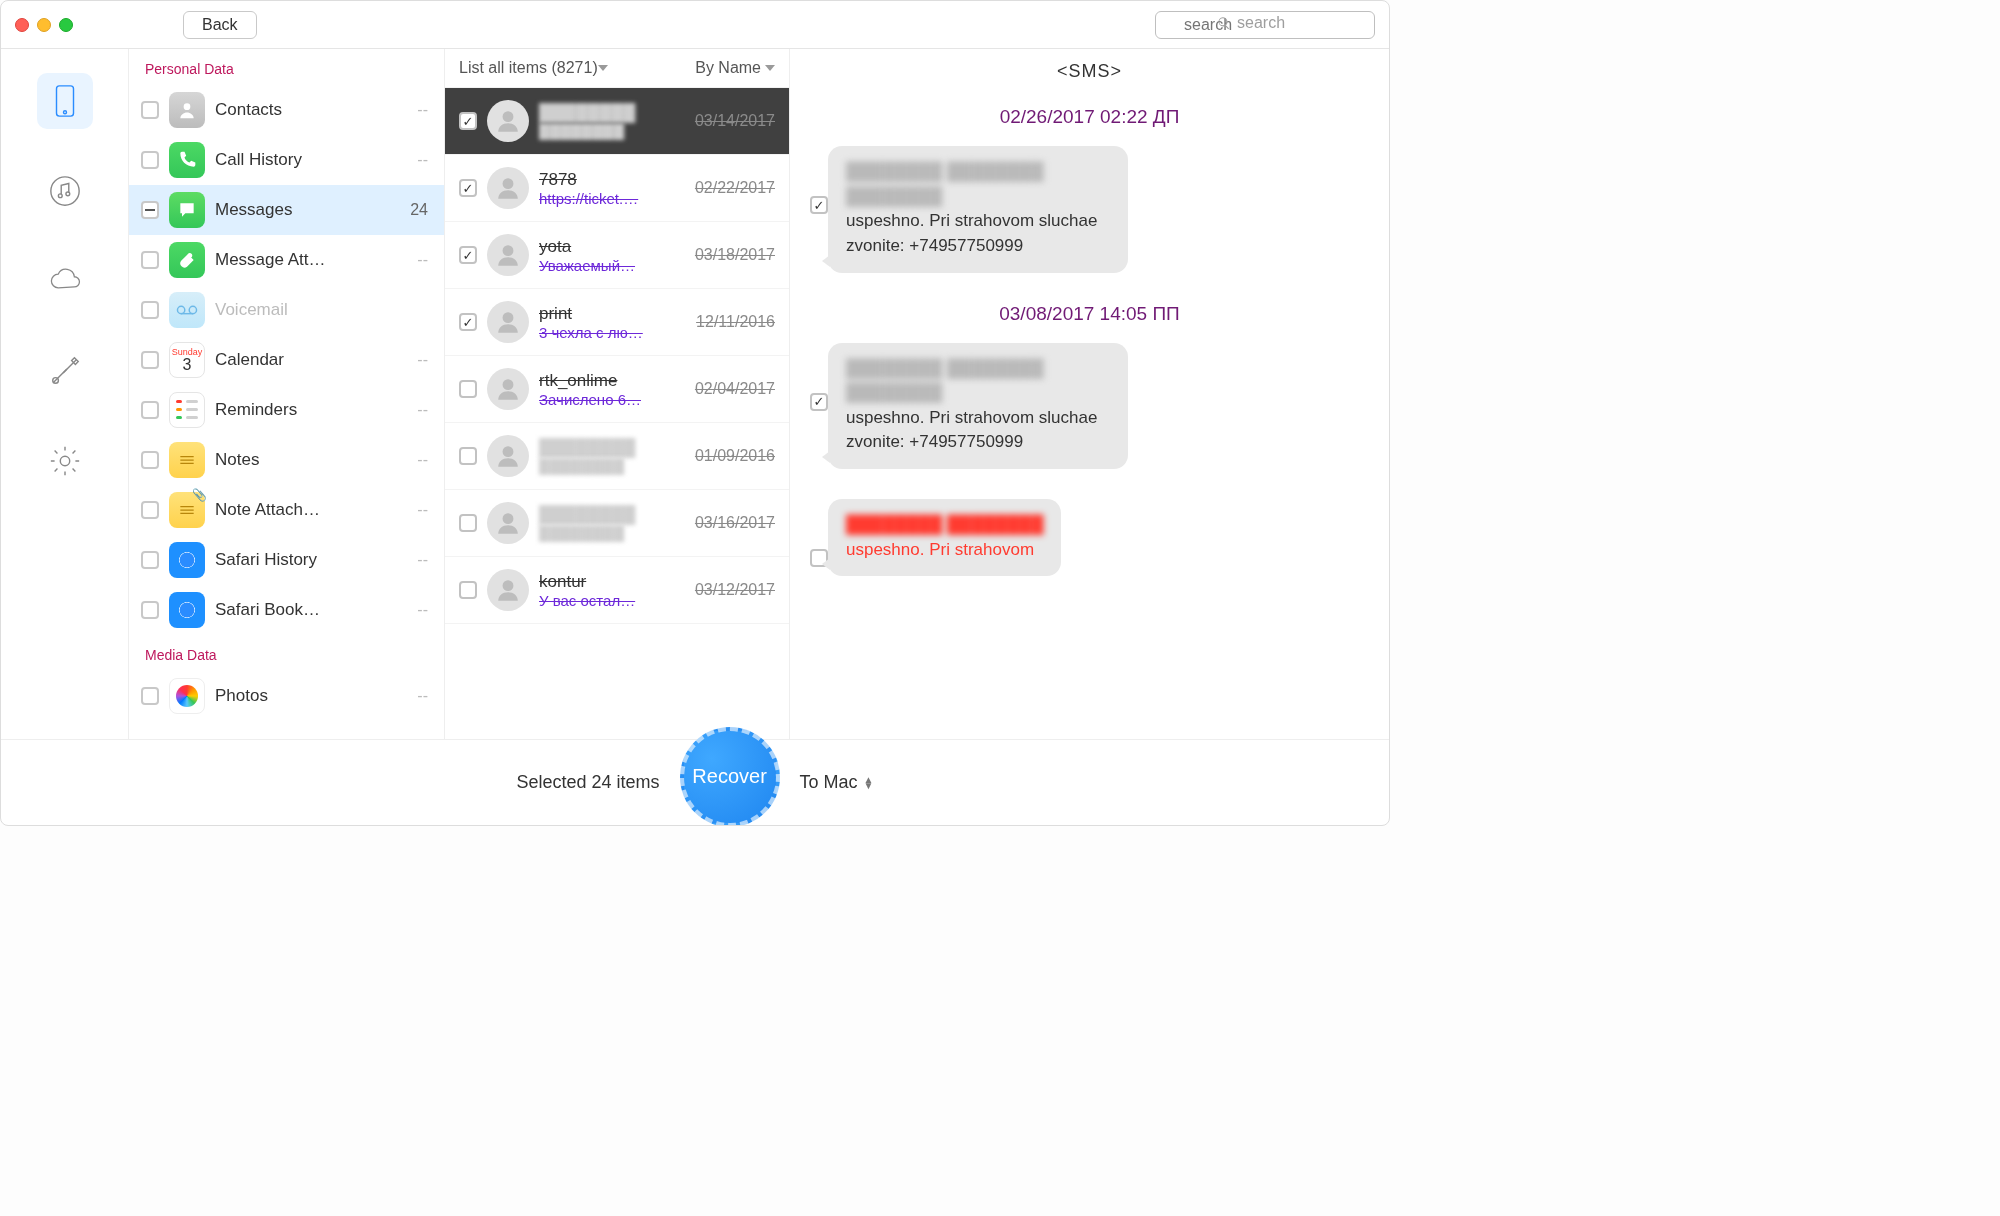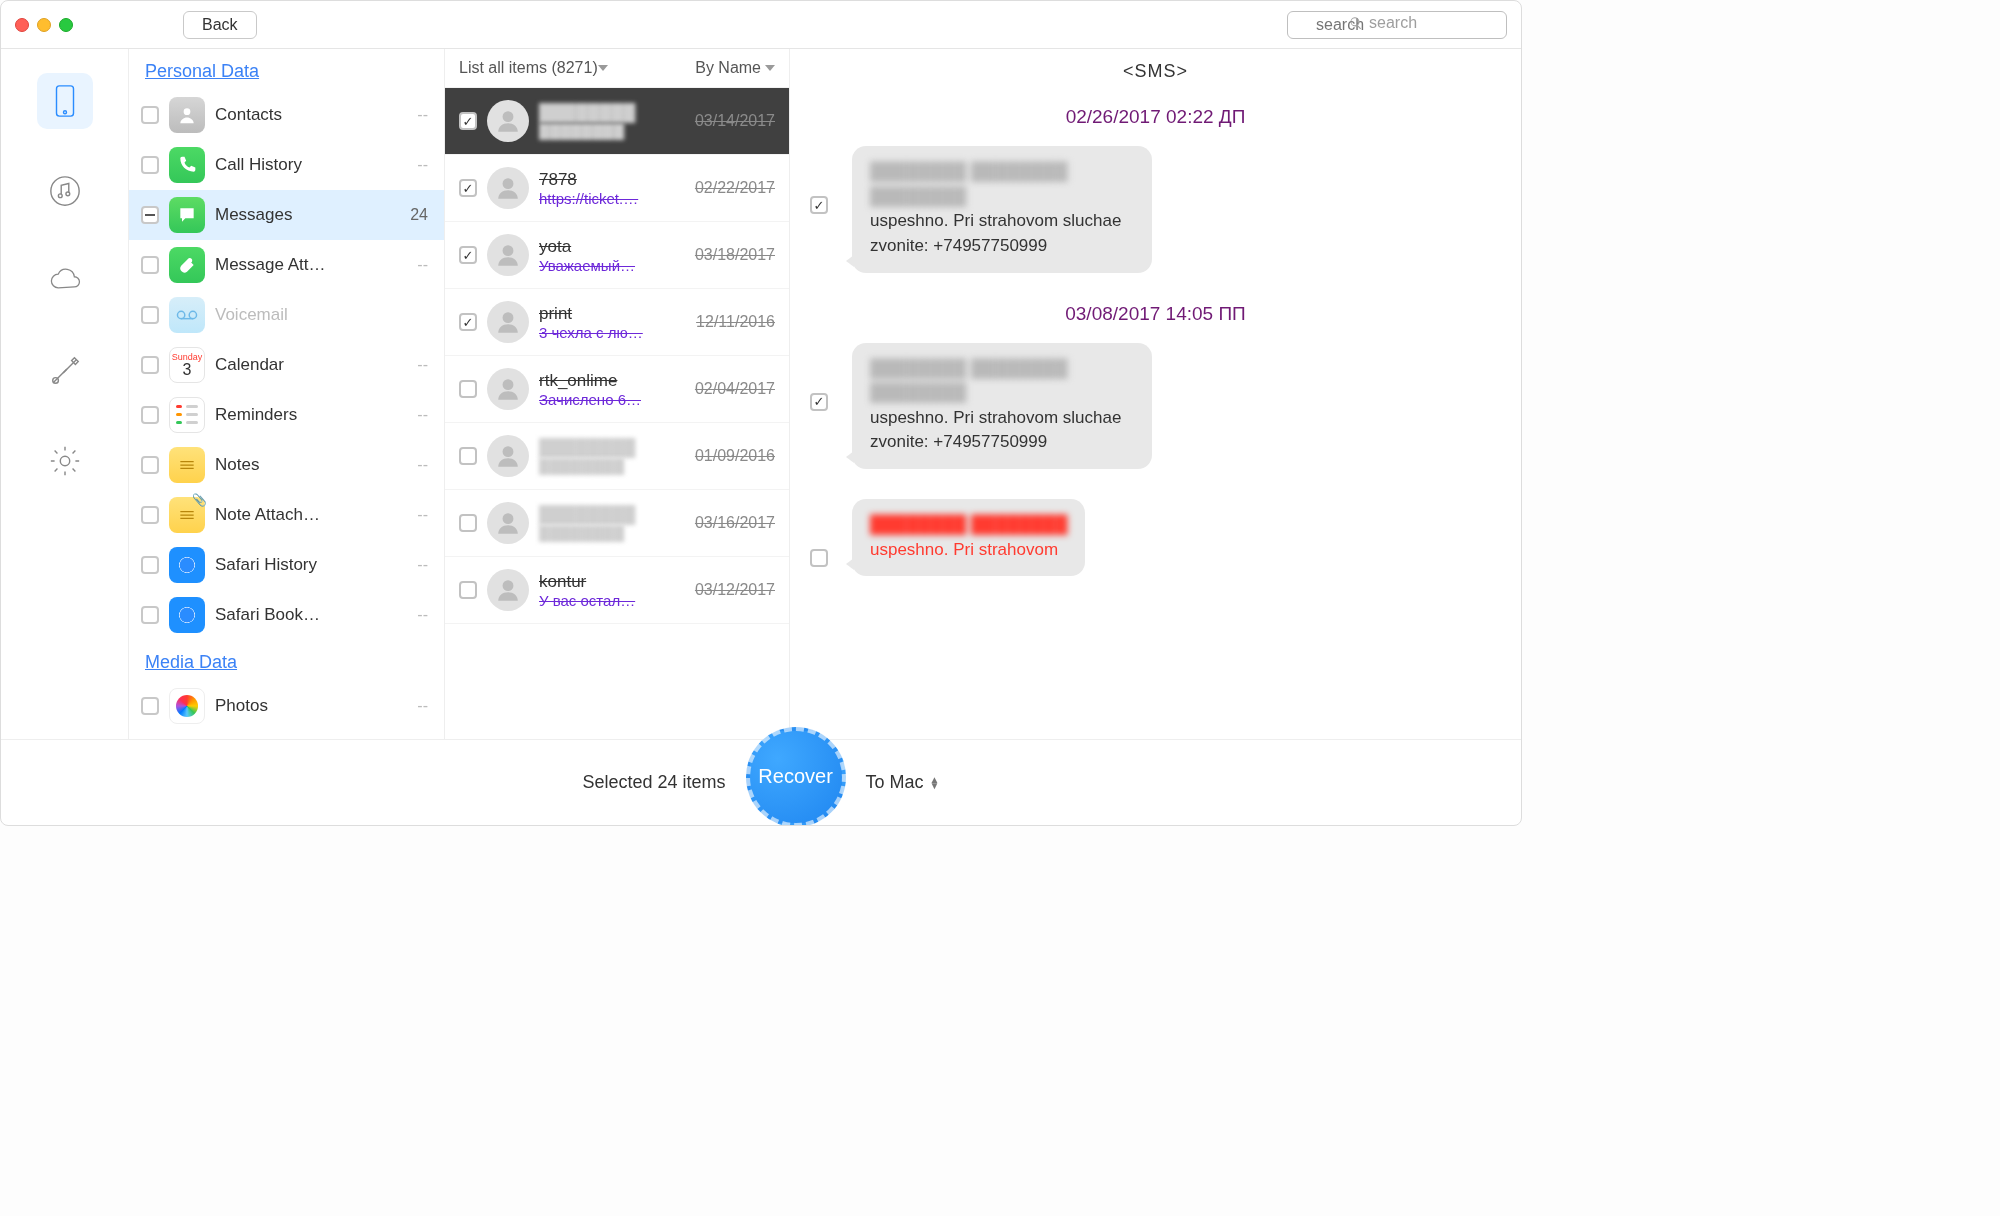--- a/index.html
+++ b/index.html
@@ -1,19 +1,19 @@
 <!DOCTYPE html>
 <html><head>
 <meta charset="utf-8">
 <style>
   * { box-sizing: border-box; margin: 0; padding: 0; }
   html, body { width: 100%; height: 100%; font-family: -apple-system, "Helvetica Neue", Arial, sans-serif; color: #333; }
   body { background: #fdfdfd; }
 
-  .window { width: 1522px; height: 826px; margin: 0; background: #fff; border: 1px solid #ddd; border-radius: 8px; display: flex; flex-direction: column; overflow: hidden; position: relative; }
+  .window { width: 1390px; height: 826px; margin: 0; background: #fff; border: 1px solid #ddd; border-radius: 8px; display: flex; flex-direction: column; overflow: hidden; position: relative; }
 
   
   .titlebar { height: 48px; display: flex; align-items: center; padding: 0 14px; border-bottom: 1px solid #e5e5e5; }
   .traffic { display: flex; gap: 8px; align-items: center; }
   .dot { width: 14px; height: 14px; border-radius: 50%; }
   .dot.red { background: #ff5f57; border: 1px solid #e0443e; }
   .dot.yellow { background: #ffbd2e; border: 1px solid #dea123; }
   .dot.green { background: #28c940; border: 1px solid #1aab29; }
   .back-btn { margin-left: 110px; background: #fff; border: 1px solid #c9c9c9; border-radius: 6px; padding: 4px 18px; font-size: 16px; color: #333; }
   .search-wrap { margin-left: auto; }
@@ -26,21 +26,21 @@
 
   
   .rail { width: 128px; border-right: 1px solid #eee; display: flex; flex-direction: column; align-items: center; padding-top: 24px; gap: 34px; }
   .rail-item { width: 56px; height: 56px; border-radius: 10px; display: flex; align-items: center; justify-content: center; }
   .rail-item.active { background: #e9f4ff; }
   .rail-item svg { width: 34px; height: 34px; stroke: #888; fill: none; stroke-width: 1.5; }
   .rail-item.active svg { stroke: #2a8cff; }
 
   
   .categories { width: 316px; border-right: 1px solid #eee; overflow-y: auto; }
-  .cat-header { padding: 12px 16px 8px 16px; color: #3b82f6; font-size: 18px; text-decoration: underline; }
+  .cat-header { padding: 12px 16px 8px 16px; color: #be185d; font-size: 14px; }
   .cat-row { display: flex; align-items: center; padding: 6px 10px 6px 12px; height: 50px; cursor: pointer; }
   .cat-row.selected { background: #dff0ff; }
   .cat-check { width: 18px; height: 18px; border: 2px solid #c8c8c8; border-radius: 4px; margin-right: 10px; position: relative; background:#fff; }
   .cat-check.minus::after { content:""; position:absolute; left:2px; right:2px; top:6px; height:2px; background:#555; }
   .cat-icon { width: 36px; height: 36px; border-radius: 8px; margin-right: 10px; display:flex; align-items:center; justify-content:center; font-size:14px; color:#fff; }
   .cat-icon.contacts { background: linear-gradient(#d6d6d6,#bcbcbc); }
   .cat-icon.callhist { background: linear-gradient(#4cd964,#34c759); }
   .cat-icon.messages { background: linear-gradient(#5ddc63,#34c759); }
   .cat-icon.msgatt { background: linear-gradient(#4cd964,#34c759); }
   .cat-icon.voicemail { background: linear-gradient(#d7eef9,#bfe7fa); }
@@ -77,21 +77,21 @@
   .item-sub { font-size:15px; color:#6d28d9; white-space:nowrap; overflow:hidden; text-overflow:ellipsis; }
   .item-date { font-size:16px; color:#8a8a8a; white-space:nowrap; }
   .strike .item-name, .strike .item-sub, .strike .item-date { text-decoration: line-through; }
   .blur .item-name, .blur .item-sub { color:#cfcfcf; filter: blur(2px); }
 
   
   .detail { flex:1; display:flex; flex-direction:column; overflow:hidden; }
   .detail-title { text-align:center; font-size:18px; color:#333; padding: 12px 0 16px 0; letter-spacing:1px; }
   .detail-scroll { flex:1; overflow-y:auto; padding: 0 20px 10px 20px; }
   .msg-date { text-align:center; color:#701a75; font-size:19px; margin: 8px 0 18px 0; }
-  .msg-block { display:flex; align-items:flex-start; gap:24px; margin-bottom: 30px; }
+  .msg-block { display:flex; align-items:flex-start; gap:0; margin-bottom: 30px; }
   .msg-check { width:18px; height:18px; border:2px solid #c2c2c2; border-radius:4px; display:flex; align-items:center; justify-content:center; margin-top: 50px; background:#fff; font-size:13px; }
   .msg-check.checked::after { content:"✓"; color:#333; }
   .bubble { background:#e8e8e8; border-radius:14px; padding: 14px 18px; max-width: 300px; font-size:17px; color:#333; line-height:1.45; position:relative; }
   .bubble .blur-lines { filter: blur(3px); color:#b9b9b9; }
   .bubble.red .txt, .bubble.red .blur-lines { color:#ff3b30; }
   .bubble-tail { position:absolute; left:-6px; bottom:6px; width:0; height:0; border-top:6px solid transparent; border-bottom:6px solid transparent; border-right:8px solid #e8e8e8; }
 
   
   .footer { height: 86px; min-height:86px; display:flex; align-items:center; justify-content:center; gap:20px; border-top:1px solid #eee; position:relative; }
   .footer .sel { font-size:18px; color:#333; }

